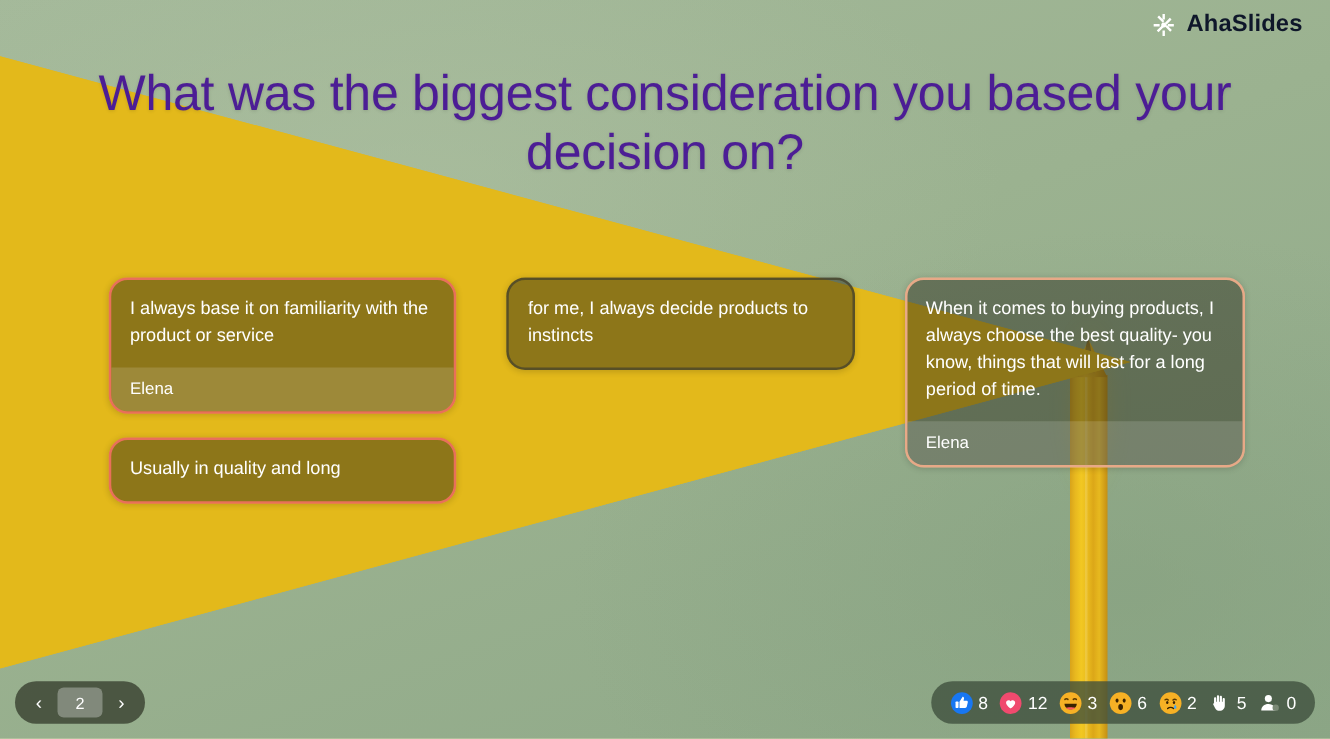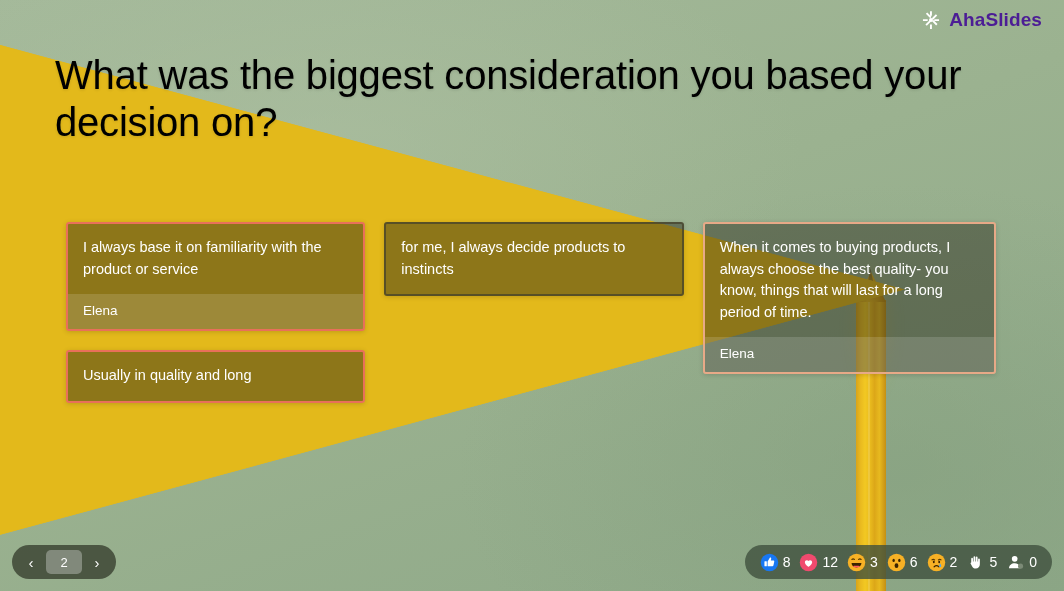--- a/index.html
+++ b/index.html
@@ -92,38 +92,38 @@
   }
 
   
   .logo {
     position: absolute;
     top: 9px;
     right: 22px;
     display: flex;
     align-items: center;
     gap: 7px;
-    color: #4c1d95;
+    color: #0f172a;
   }
   .logo-mark { width: 22px; height: 22px; display: block; }
   .logo-text {
     font-size: 19px;
     font-weight: 600;
     letter-spacing: 0.1px;
     white-space: nowrap;
   }
 
   
   .title {
     position: absolute;
     left: 55px;
     top: 52px;
     width: 954px;
-    text-align: left;
-    color: #000000;
+    text-align: center;
+    color: #4c1d95;
     font-size: 40px;
     font-weight: 400;
     line-height: 47px;
     letter-spacing: -0.2px;
     text-shadow: 0 1px 3px rgba(0,0,0,0.13);
   }
 
   
   .board {
     position: absolute;
@@ -132,26 +132,27 @@
     width: 930px;
     display: flex;
     gap: 19px;
     align-items: flex-start;
   }
   .column { display: flex; flex-direction: column; gap: 19px; }
   .col-1, .col-2 { width: 300px; }
   .col-3 { width: 294px; }
 
   .card {
-    border-radius: 3px;
+    border-radius: 15px;
     overflow: hidden;
     border: 2px solid rgba(90,90,80,0.55);
     background: rgba(40,40,25,0.46);
     box-shadow: 0 1px 5px rgba(0,0,0,0.16);
     backdrop-filter: blur(0.5px);
+    margin-left: 21px;
   }
   .card.accent-red   { border-color: #e8705a; }
   .card.accent-green { border-color: #5fd48a; }
   .card.accent-peach { border-color: #e7a987; }
   .card.accent-none  { border-color: rgba(70,66,44,0.75); }
 
   .card-text {
     padding: 13px 15px 14px 15px;
     color: #ffffff;
     font-size: 14.5px;

